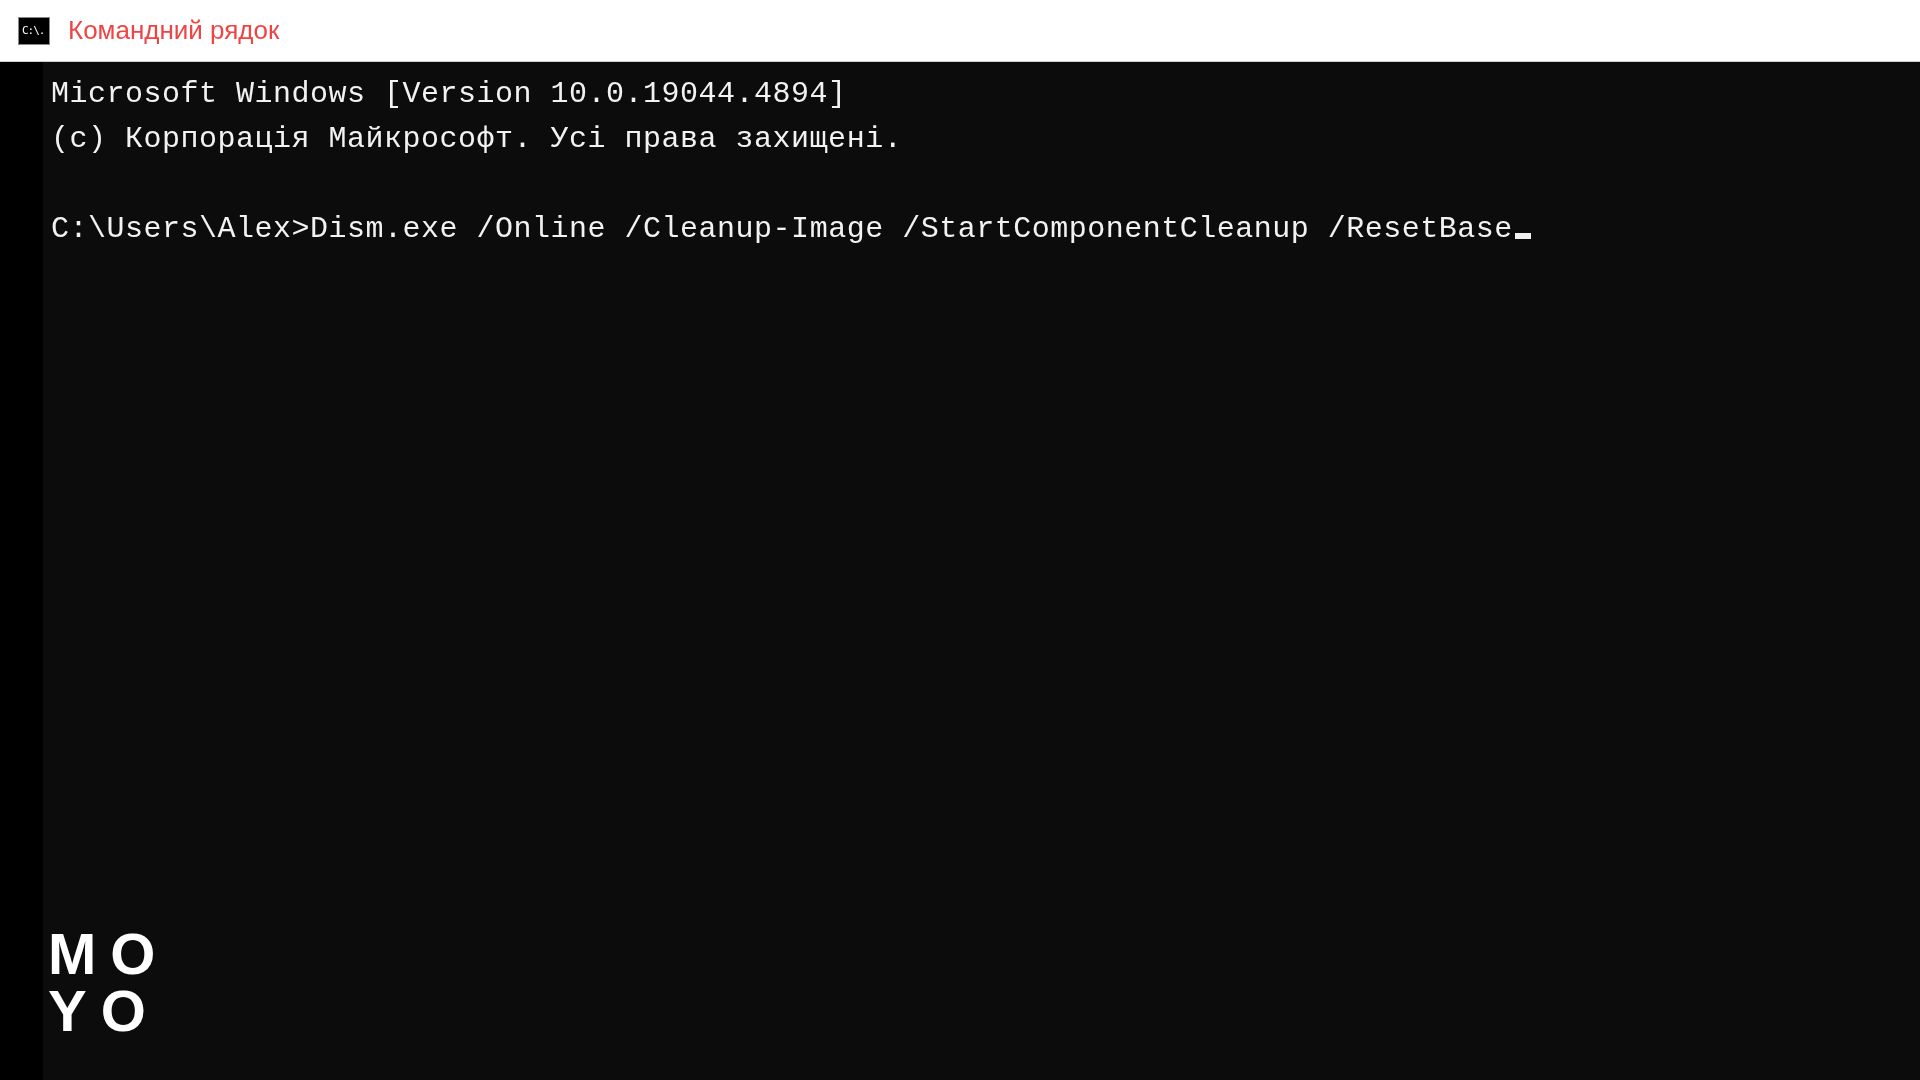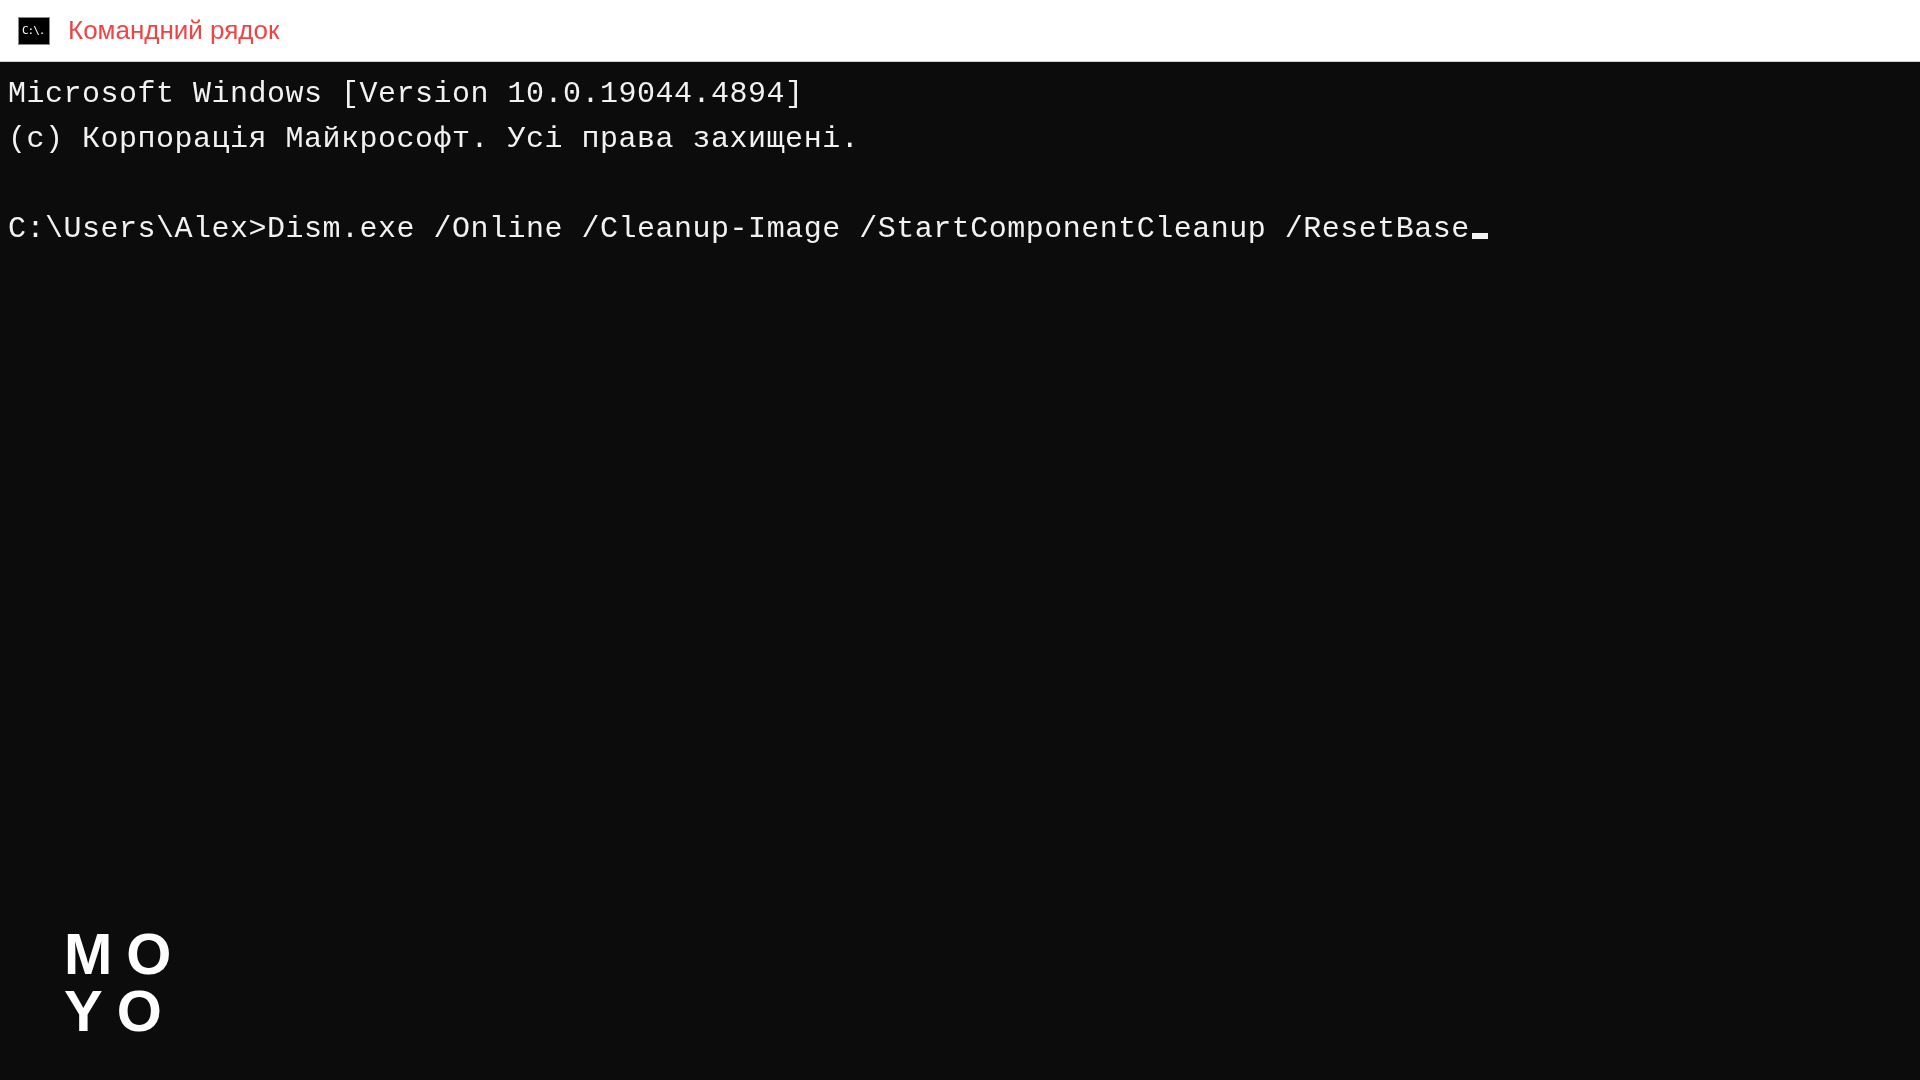--- a/index.html
+++ b/index.html
@@ -49,37 +49,38 @@
     .terminal {
       background: #0c0c0c;
       color: #f2f2f2;
       padding: 10px 8px;
       font-size: 30px;
       line-height: 1.5;
       white-space: pre;
       font-family: Consolas, 'Courier New', monospace;
       height: calc(100% - 62px);
       letter-spacing: 0.5px;
+      margin-left: 43px;
     }
     .prompt-line {
       display: inline;
     }
     .cursor {
       display: inline-block;
       width: 16px;
       height: 6px;
       background: #f2f2f2;
       vertical-align: baseline;
       margin-left: 2px;
       position: relative;
       top: 2px;
     }
     .watermark {
       position: absolute;
-      left: 64px;
+      left: 48px;
       bottom: 40px;
       color: #fff;
       font-family: Arial, Helvetica, sans-serif;
       font-weight: 700;
       font-size: 58px;
       line-height: 0.98;
       letter-spacing: 14px;
     }
   </style>
 </head>

